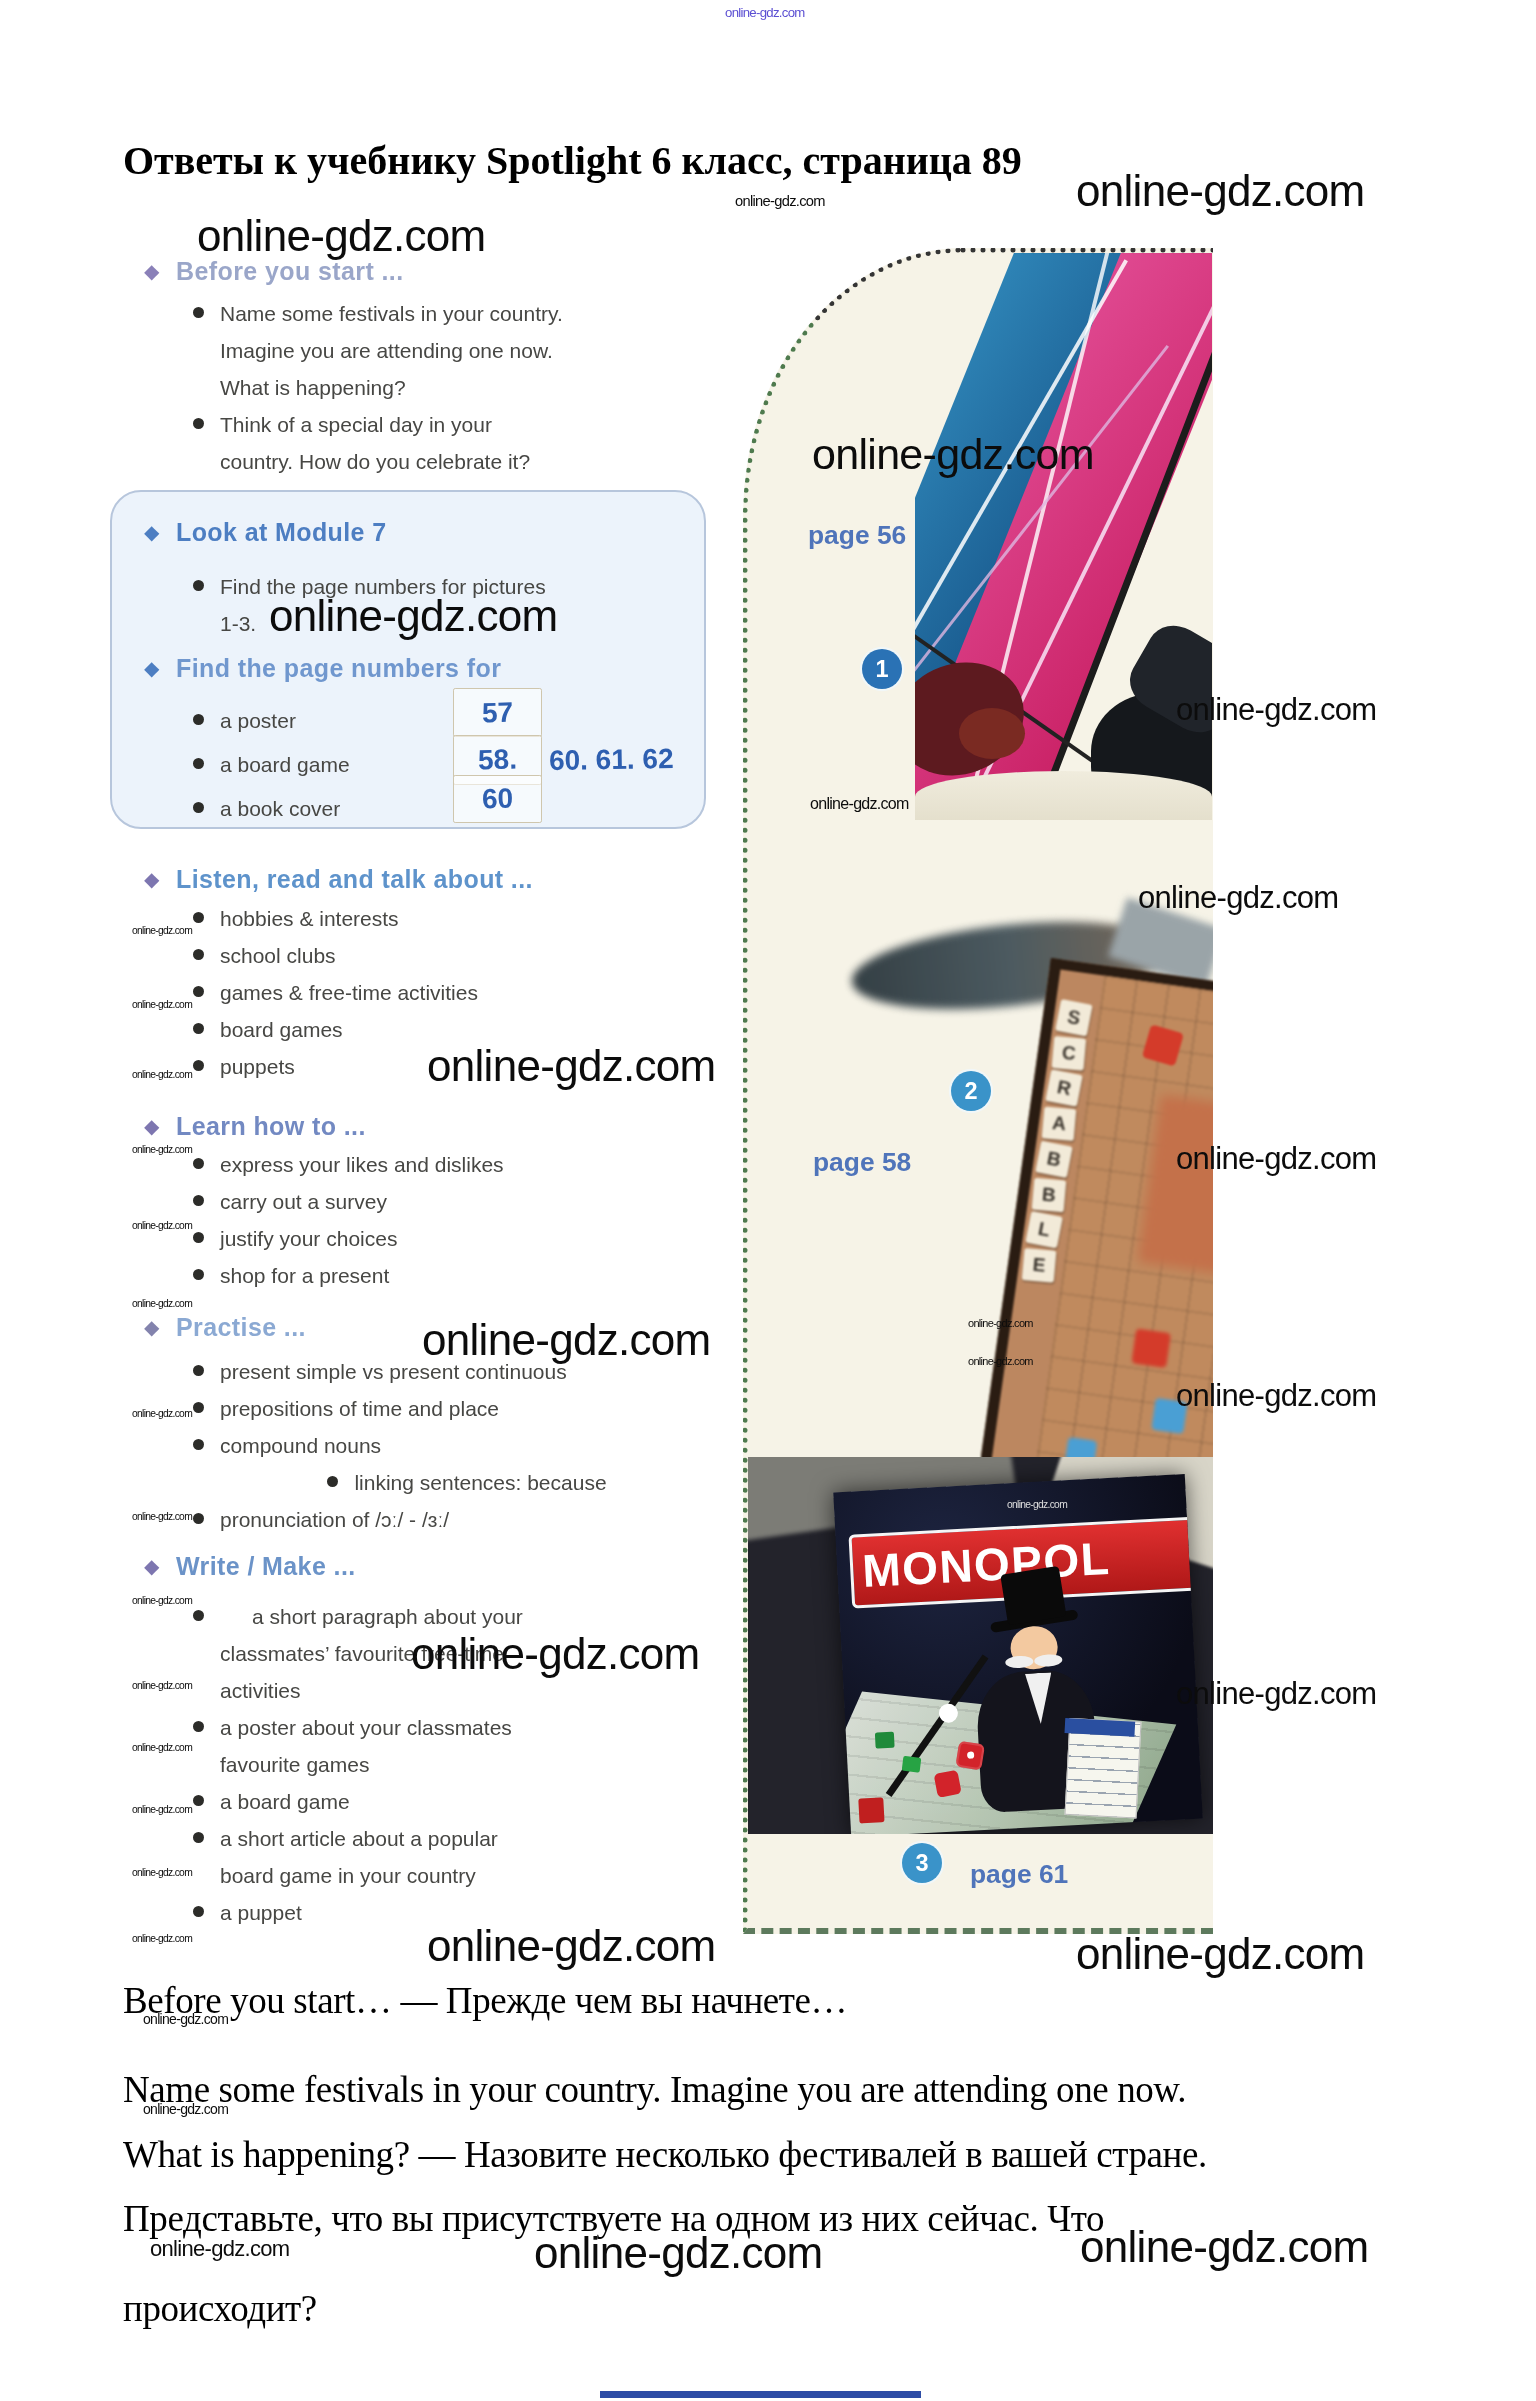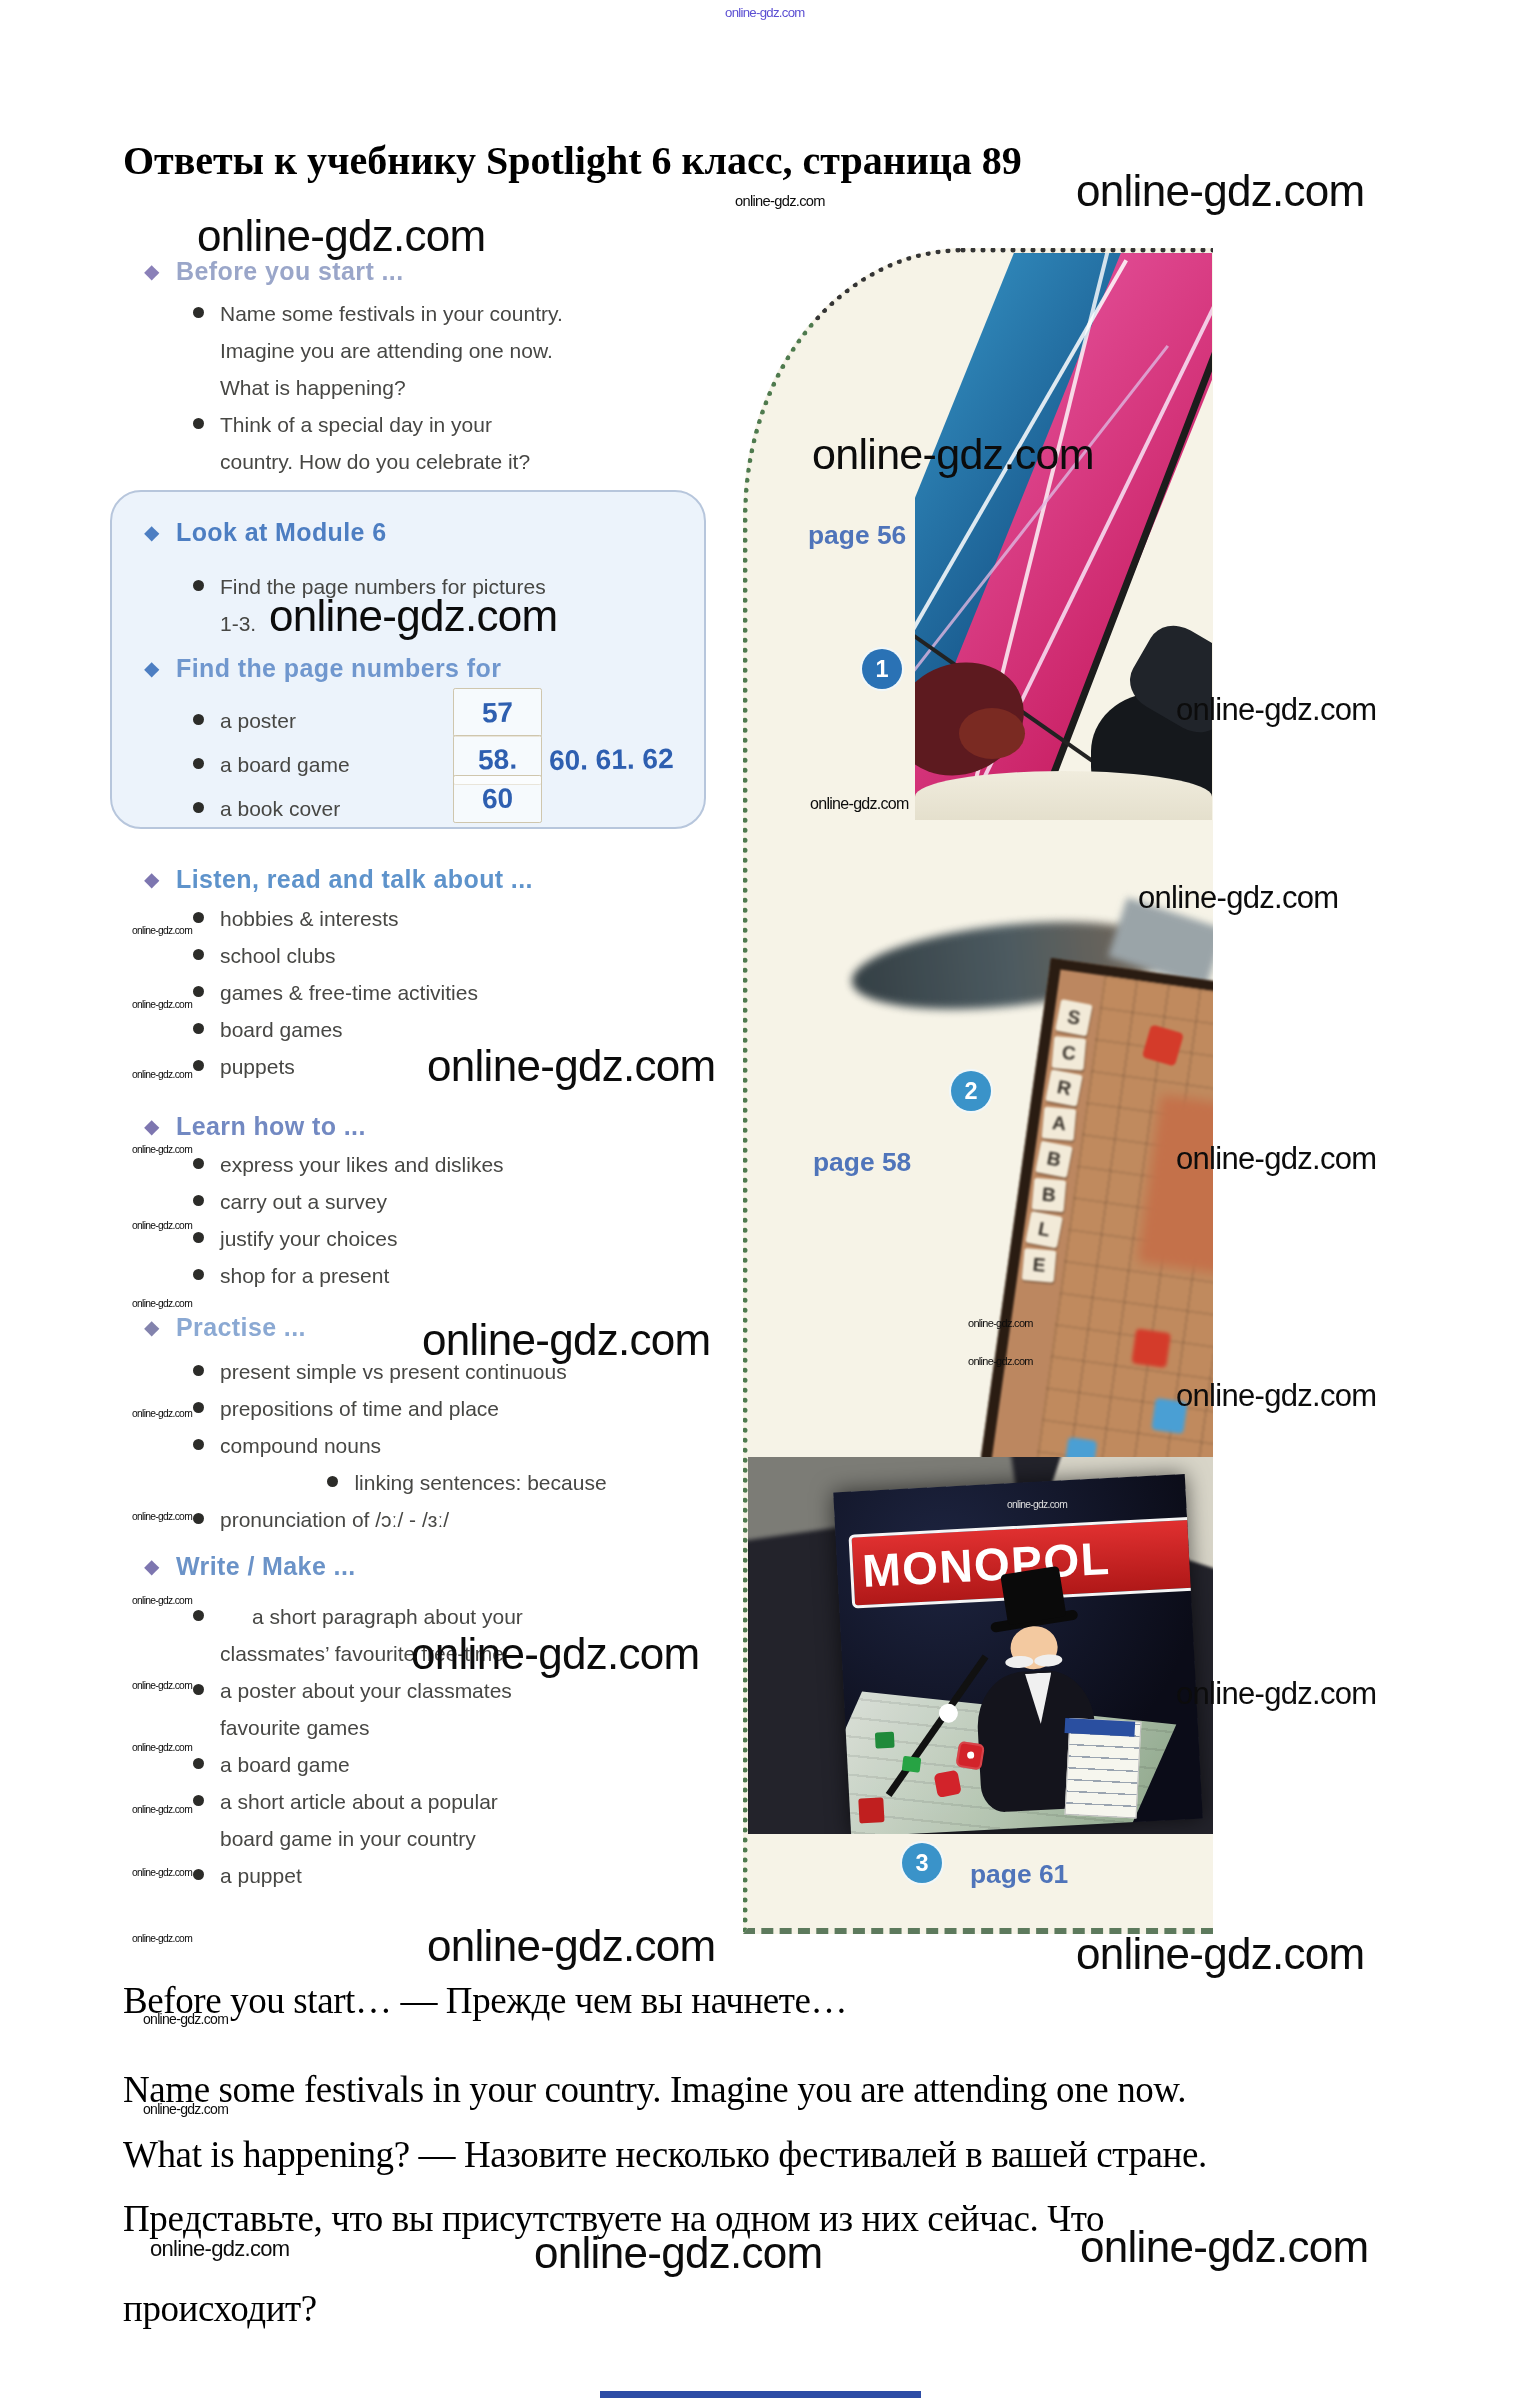--- a/index.html
+++ b/index.html
@@ -118,21 +118,21 @@
           </div>
           <div class="row" style="height: 37px;">
             <span class="dot hidden"></span>
             <span class="itxt">country. How do you celebrate it?</span>
           </div>
         </div>
       </div>
       <div class="sec" style="top: 516px;">
         <div class="sec-head">
           <span class="diamond" style="color: rgb(77, 126, 194);">◆</span>
-          <span class="sec-label" style="color: rgb(77, 126, 194);">Look at Module 6</span>
+          <span class="sec-label" style="color: rgb(77, 126, 194);">Look at Module 7</span>
         </div>
         <div class="rows" style="margin-top: 24px;">
           <div class="row" style="height: 37px;">
             <span class="dot"></span>
             <span class="itxt">Find the page numbers for pictures</span>
           </div>
           <div class="row" style="height: 37px;">
             <span class="dot hidden"></span>
             <span class="itxt">1-3.</span>
           </div>
@@ -244,20 +244,24 @@
           <span class="sec-label" style="color: rgb(107, 147, 200);">Write / Make ...</span>
         </div>
         <div class="rows" style="margin-top: 20px;">
           <div class="row" style="height: 37px; gap: 32px;">
             <span class="dot"></span>
             <span class="itxt">a short paragraph about your</span>
           </div>
           <div class="row" style="height: 37px;">
             <span class="dot hidden"></span>
             <span class="itxt">classmates’ favourite free-time</span>
+          </div>
+          <div class="row" style="height: 37px;">
+            <span class="dot hidden"></span>
+            <span class="itxt">activities</span>
           </div>
           <div class="row" style="height: 37px;">
             <span class="dot"></span>
             <span class="itxt">a poster about your classmates</span>
           </div>
           <div class="row" style="height: 37px;">
             <span class="dot hidden"></span>
             <span class="itxt">favourite games</span>
           </div>
           <div class="row" style="height: 37px;">

